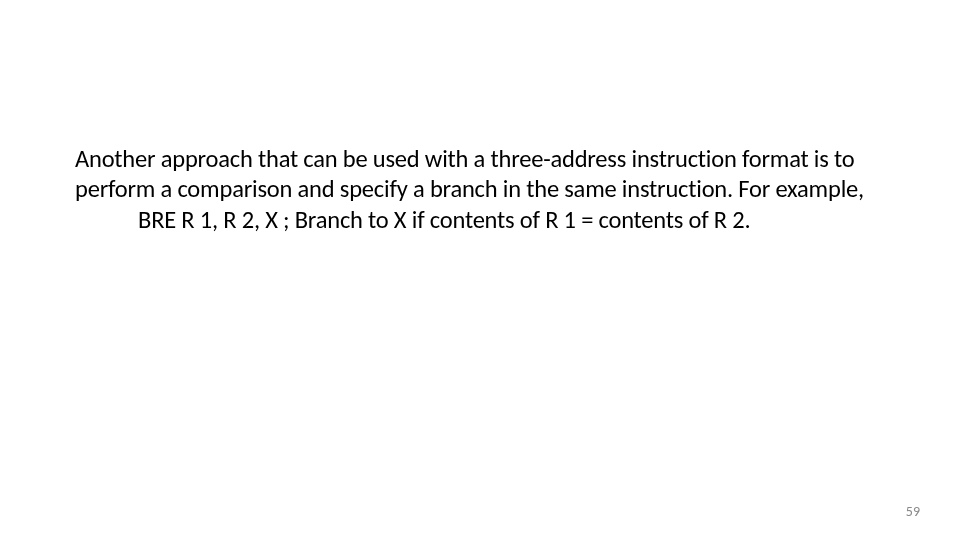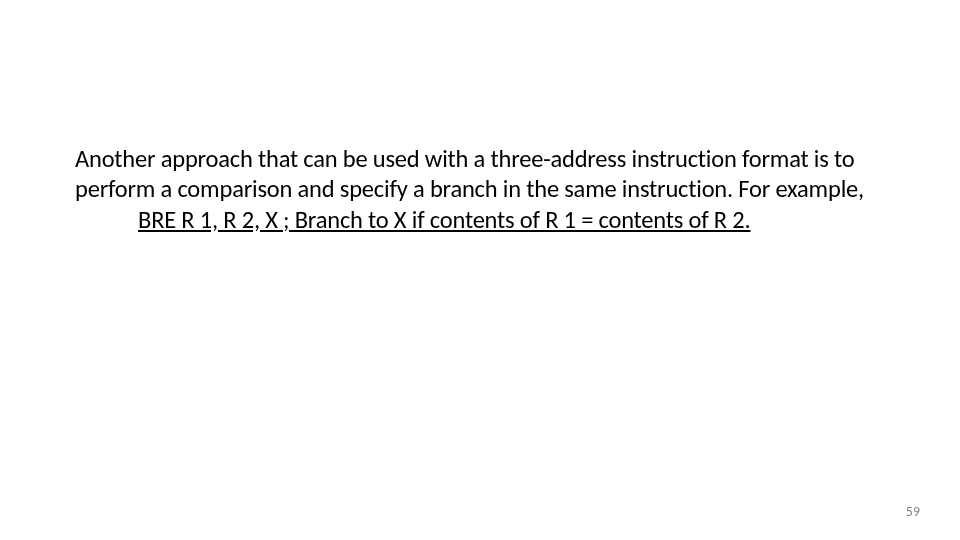--- a/index.html
+++ b/index.html
@@ -21,21 +21,20 @@
       font-size: 24.5px;
       line-height: 1.22;
       letter-spacing: -0.2px;
     }
     .example-line {
       font-size: 24.5px;
       line-height: 1.22;
       letter-spacing: -0.2px;
       padding-left: 63px;
       margin-top: 1px;
-      text-decoration: underline;
     }
     .page-num {
       position: absolute;
       right: 40px;
       bottom: 20px;
       font-size: 14px;
       color: #888;
     }
   </style>
 </head>

